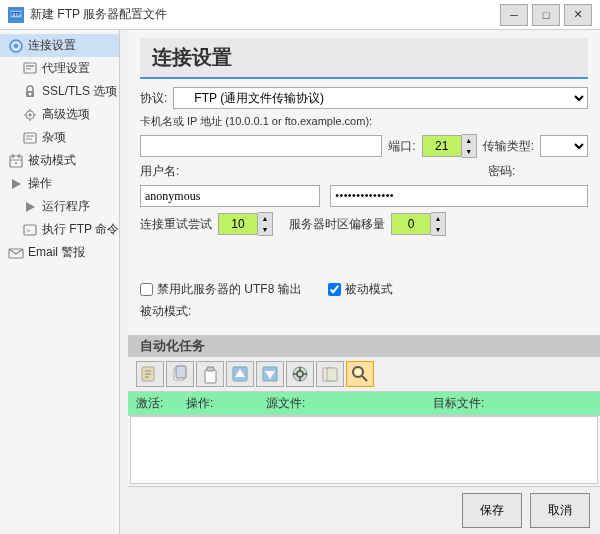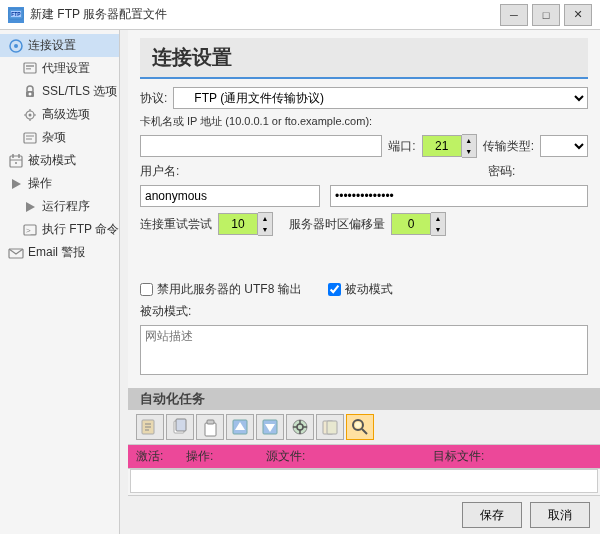--- a/index.html
+++ b/index.html
@@ -130,20 +130,21 @@
       white-space: nowrap;
       font-size: 12px;
     }
     .form-input {
       height: 22px;
       border: 1px solid #aaa;
       background: white;
       padding: 2px 4px;
       font-size: 12px;
       outline: none;
+      font-family: Liberation Serif, serif;
     }
     .form-select {
       height: 22px;
       border: 1px solid #aaa;
       background: white;
       padding: 0 16px;
       font-size: 12px;
       outline: none;
     }
     .form-textarea {
@@ -238,21 +239,21 @@
       cursor: pointer;
       display: flex;
       align-items: center;
       justify-content: center;
       font-size: 16px;
     }
     .tool-btn.active { background: #ffe0a0; border-color: #f0a000; }
 
     .table-header {
       display: flex;
-      background: #ec4899;
+      background: #86efac;
       border-bottom: 1px solid #ccc;
       padding: 2px 4px;
       font-size: 12px;
       color: #333;
     }
     .table-header-cell {
       flex: 1;
       padding: 1px 4px;
     }
     .table-body {
@@ -266,21 +267,21 @@
     .bottom-bar {
       display: flex;
       justify-content: flex-end;
       padding: 6px 10px;
       gap: 8px;
       background: #f0f0f0;
       border-top: 1px solid #ccc;
     }
     .bottom-btn {
       width: 60px;
-      height: 26px;
+      height: 35px;
       background: #e8e8e8;
       border: 1px solid #888;
       cursor: pointer;
       font-size: 12px;
       font-family: "Microsoft YaHei", sans-serif;
       display: flex;
       align-items: center;
       justify-content: center;
     }
   </style>
@@ -482,23 +483,20 @@
         </label>
         <label class="checkbox-label" style="margin-left:20px">
           <input type="checkbox" checked="" style="">
           <span>被动模式</span>
         </label>
       </div>
 
       <div class="form-row">
         <span class="form-label">被动模式:</span>
       </div>
-      <div>
-        <textarea class="form-textarea" placeholder="网站描述" style=""></textarea>
-      </div>
     </div>
 
     <div class="automation-area">
       <div class="section-divider">自动化任务</div>
 
       <div class="toolbar-row">
         <button class="tool-btn" title="新建">
           <svg width="20" height="20" viewBox="0 0 20 20">
             <rect x="2" y="3" width="12" height="14" rx="1" fill="#e8d8b0" stroke="#aaa" stroke-width="1"></rect>
             <line x1="5" y1="7" x2="11" y2="7" stroke="#888" stroke-width="1"></line>

